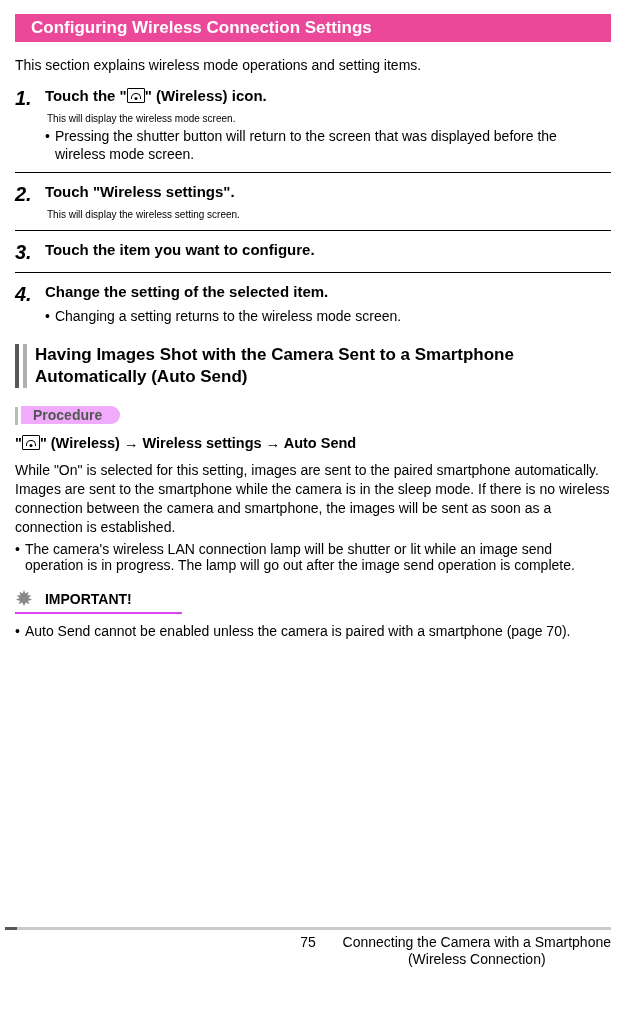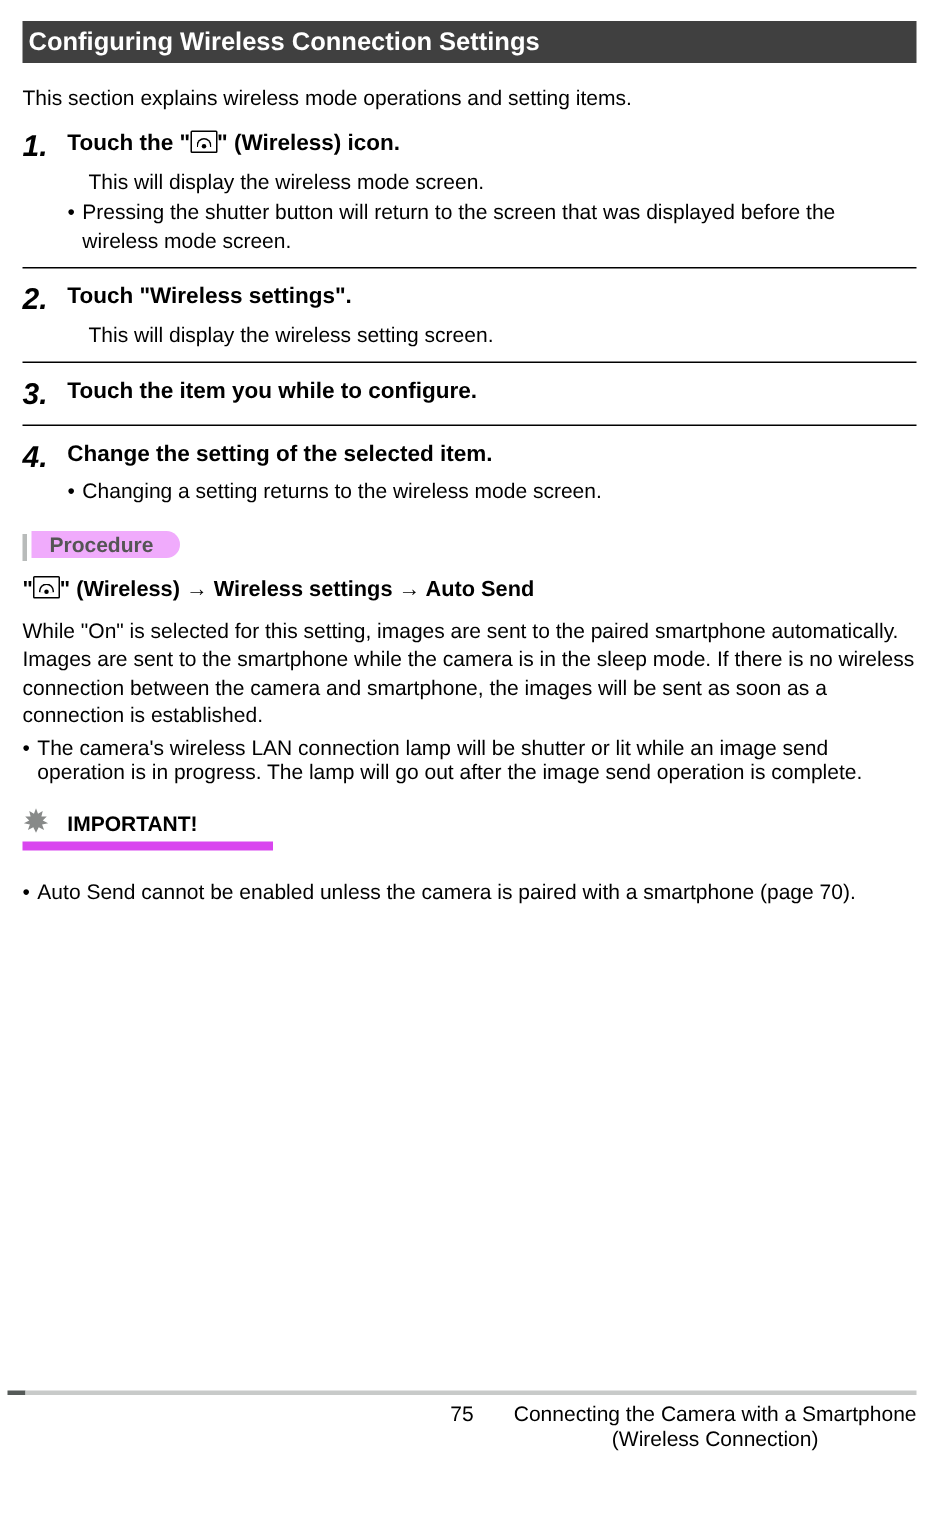--- a/index.html
+++ b/index.html
@@ -11,24 +11,24 @@
       background: #fff;
       width: 626px;
     }
     .page {
       padding: 14px 15px 0 15px;
       position: relative;
       min-height: 980px;
       box-sizing: border-box;
     }
     .title-bar {
-      background: #404040;
+      background: #ec4899;
       color: #fff;
       font-weight: bold;
-      padding: 4px 4px;
+      padding: 4px 16px;
       margin-bottom: 15px;
       font-size: 17px;
     }
     .intro {
       margin: 6px 0 14px 0;
     }
     .step {
       margin: 10px 0 8px 0;
     }
     .step-num {
@@ -38,23 +38,23 @@
       display: inline-block;
       width: 26px;
       vertical-align: top;
     }
     .step-title {
       font-weight: bold;
       font-size: 15px;
       display: inline;
     }
     .step-body {
-      margin-left: 44px;
+      margin-left: 32px;
       margin-top: 2px;
-      font-size: 14px;
+      font-size: 10px;
       line-height: 1.35;
     }
     .bullet {
       display: flex;
       margin-left: 30px;
       margin-top: 1px;
       line-height: 1.35;
     }
     .bullet::before {
       content: "• ";
@@ -157,24 +157,24 @@
       border-radius: 8px 8px 0 0;
     }
     .para {
       line-height: 1.35;
       margin-bottom: 4px;
     }
     .important-wrap {
       margin-top: 16px;
     }
     .important-head {
-      border-bottom: 6px solid #d946ef;
+      border-bottom: 2px solid #d946ef;
       display: inline-block;
       padding-bottom: 2px;
-      margin-bottom: 15px;
+      margin-bottom: 5px;
       padding-right: 50px;
       text-align: right;
     }
     .burst-icon {
       display: inline-block;
       vertical-align: middle;
       margin-right: 4px;
     }
     .important-label {
       font-weight: bold;
@@ -244,32 +244,37 @@
 
   <div class="step">
     <span class="step-num">2.</span>
     <span class="step-title">Touch "Wireless settings".</span>
     <div class="step-body">This will display the wireless setting screen.</div>
   </div>
   <hr class="separator">
 
   <div class="step">
     <span class="step-num">3.</span>
-    <span class="step-title">Touch the item you while to configure.</span>
+    <span class="step-title">Touch the item you want to configure.</span>
   </div>
   <hr class="separator">
 
   <div class="step">
     <span class="step-num">4.</span>
     <span class="step-title">Change the setting of the selected item.</span>
     <div class="bullet">
         <span>Changing a setting returns to the wireless mode screen.</span>
       </div>
   </div>
 
+  <div class="subsection-wrap">
+    <div class="sub-bar"></div>
+    <div class="sub-bar2"></div>
+    <div class="subsection-title">Having Images Shot with the Camera Sent to a Smartphone Automatically (Auto Send)</div>
+  </div>
 
   <div class="procedure-wrap">
     <span class="procedure-bar"></span><span class="procedure-pill">Procedure</span>
   </div>
 
   <div class="breadcrumb">
     <span>"</span><span class="wifi-icon"></span><span>" (Wireless)</span>
     <span class="arrow">→</span>
     <span>Wireless settings</span>
     <span class="arrow">→</span>

